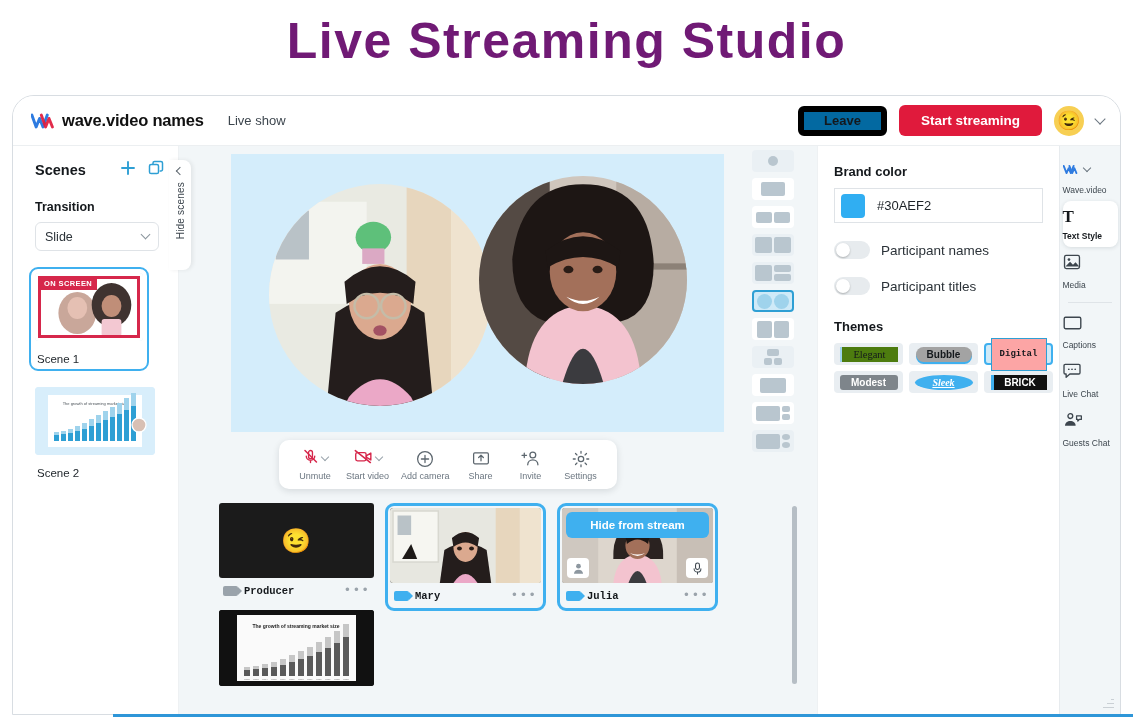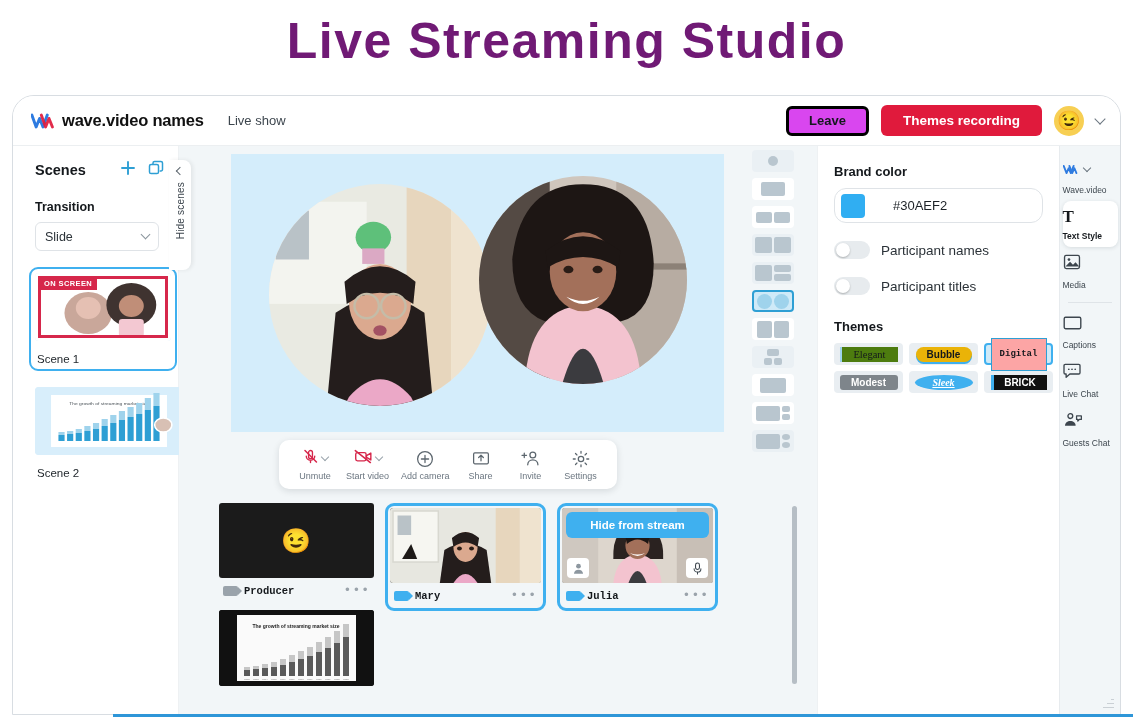--- a/index.html
+++ b/index.html
@@ -53,21 +53,21 @@
   }
   #brand { display: flex; align-items: center; gap: 7px; margin-left: 18px; }
   #brand-logo { width: 24px; height: 18px; position: relative; }
   #brand-name { font-size: 16.5px; font-weight: 700; color: #111; letter-spacing: -.2px; }
   #show-title { margin-left: 24px; font-size: 13px; color: #3d464e; }
   #header-right {
     margin-left: auto; margin-right: 16px;
     display: flex; align-items: center; gap: 12px;
   }
   #leave-button {
-    border: 3px solid #000000; background: #d946ef;
+    border: 6px solid #000000; background: #0369a1;
     border-radius: 6px; height: 30px; padding: 0 20px;
     font-size: 13px; font-weight: 700; color: #14181c; cursor: pointer;
     font-family: "Liberation Sans", sans-serif;
   }
   #record-button {
     border: 0; background: #e01a3c; color: #fff;
     border-radius: 6px; height: 31px; padding: 0 22px;
     font-size: 13.5px; font-weight: 700; cursor: pointer;
     font-family: "Liberation Sans", sans-serif;
   }
@@ -93,21 +93,21 @@
   #scenes-actions { margin-left: auto; display: flex; gap: 12px; align-items: center; }
   #transition-label { margin-top: 20px; font-size: 12.5px; font-weight: 700; color: #14181c; }
   #transition-select {
     margin-top: 8px; height: 29px; width: 124px;
     border: 1px solid #dfe3e7; border-radius: 6px; background: #fff;
     display: flex; align-items: center; padding: 0 9px;
     font-size: 12.5px; color: #2b3238; cursor: pointer;
   }
   #transition-select .chev { margin-left: auto; width: 7px; height: 7px; border-color:#8a949c; }
 
-  .scene-card { margin-top: 16px; width: 148px; cursor: pointer; }
+  .scene-card { margin-top: 16px; width: 120px; cursor: pointer; }
   .scene-card.active {
     border: 2px solid #3fb0ef; border-radius: 9px;
     padding: 4px; margin-left: -6px; background:#fff;
   }
   .scene-thumb {
     width: 100%; height: 68px; border-radius: 4px; overflow: hidden;
     position: relative; background: #d8eefb;
   }
   .scene-label { font-size: 11.5px; color: #23292e; margin-top: 12px; padding-left:2px;}
   .onscreen-badge {
@@ -216,22 +216,22 @@
   }
 
   
   #settings-panel {
     width: 242px; flex: none; background: #fff;
     border-left: 1px solid #eef1f3; padding: 18px 16px 0 16px;
   }
   .sp-title { font-size: 13px; font-weight: 700; color: #14181c; }
   #brand-color-field {
     margin-top: 9px; height: 35px; border: 1px solid #dfe3e7;
-    border-radius: 12px; display: flex; align-items: center;
-    padding: 0 6px; gap: 28px; cursor: pointer;
+    border-radius: 0; display: flex; align-items: center;
+    padding: 0 6px; gap: 12px; cursor: pointer;
   }
   #brand-swatch { width: 24px; height: 24px; border-radius: 4px; }
   #brand-hex { font-size: 13px; color: #1d2227; }
   .toggle-row { display: flex; align-items: center; gap: 11px; margin-top: 18px; }
   .toggle {
     width: 36px; height: 18px; border-radius: 10px; background: #e7ebee;
     position: relative; cursor: pointer; flex: none;
   }
   .toggle .knob {
     position: absolute; left: 2px; top: 2px; width: 14px; height: 14px;
@@ -249,21 +249,21 @@
     cursor: pointer; border: 2px solid transparent; position: relative;
   }
   .theme.selected { border-color: #3fb0ef; background: #cfeaf8; }
   .theme-inner {
     display: flex; align-items: center; justify-content: center;
     font-size: 10px; font-weight: 700;
   }
   #theme-elegant .theme-inner { background:#4d7c0f; width:58px; height:15px;
       font-family:"Liberation Serif", serif; font-weight:400; font-size:10.5px;
       color:#14181c; border-left:2px solid #9fd3ec;}
-  #theme-bubble .theme-inner { background:#eab308; width:56px;height:15px;
+  #theme-bubble .theme-inner { background:#a3a3a3; width:56px;height:15px;
       border-radius:9px; color:#14181c; box-shadow:0 2px 0 #3fb0ef;}
   #theme-digital .theme-inner { background:#fca5a5; width:56px;height:33px;
       font-family:"Liberation Mono", monospace; color:#14181c;
       border:1.5px solid #2e9fd4; font-size:9px;}
   #theme-modest .theme-inner { background:#7e858b; width:58px;height:15px;
       border-radius:3px; color:#fff;}
   #theme-sleek .theme-inner { background:#3fb0ef; width:58px;height:15px;
       border-radius:50%; color:#fff; font-style:italic;
       font-family:"Liberation Serif", serif; text-decoration:underline;}
   #theme-brick .theme-inner { background:#111; width:56px;height:15px;
@@ -298,21 +298,21 @@
           <path d="M1 3 L6 17 L10 7 L14 17 L19 3" fill="none" stroke="#2e7be0" stroke-width="3.4" stroke-linejoin="round" stroke-linecap="round"></path>
           <path d="M12 3 L17 17 L21 7 L25 17" fill="none" stroke="#e01a3c" stroke-width="3.4" stroke-linejoin="round" stroke-linecap="round" opacity=".92"></path>
         </svg>
       </span>
       <span id="brand-name">wave.video names</span>
     </div>
     <div id="show-title">Live show</div>
 
     <div id="header-right">
       <button id="leave-button">Leave</button>
-      <button id="record-button">Themes recording</button>
+      <button id="record-button">Start streaming</button>
       <div id="user-avatar">😉</div>
       <span class="chev"></span>
     </div>
   </div>
 
   <div id="app-body">
 
     <div id="scenes-panel">
       <div id="scenes-head">
         <span id="scenes-title">Scenes</span>

